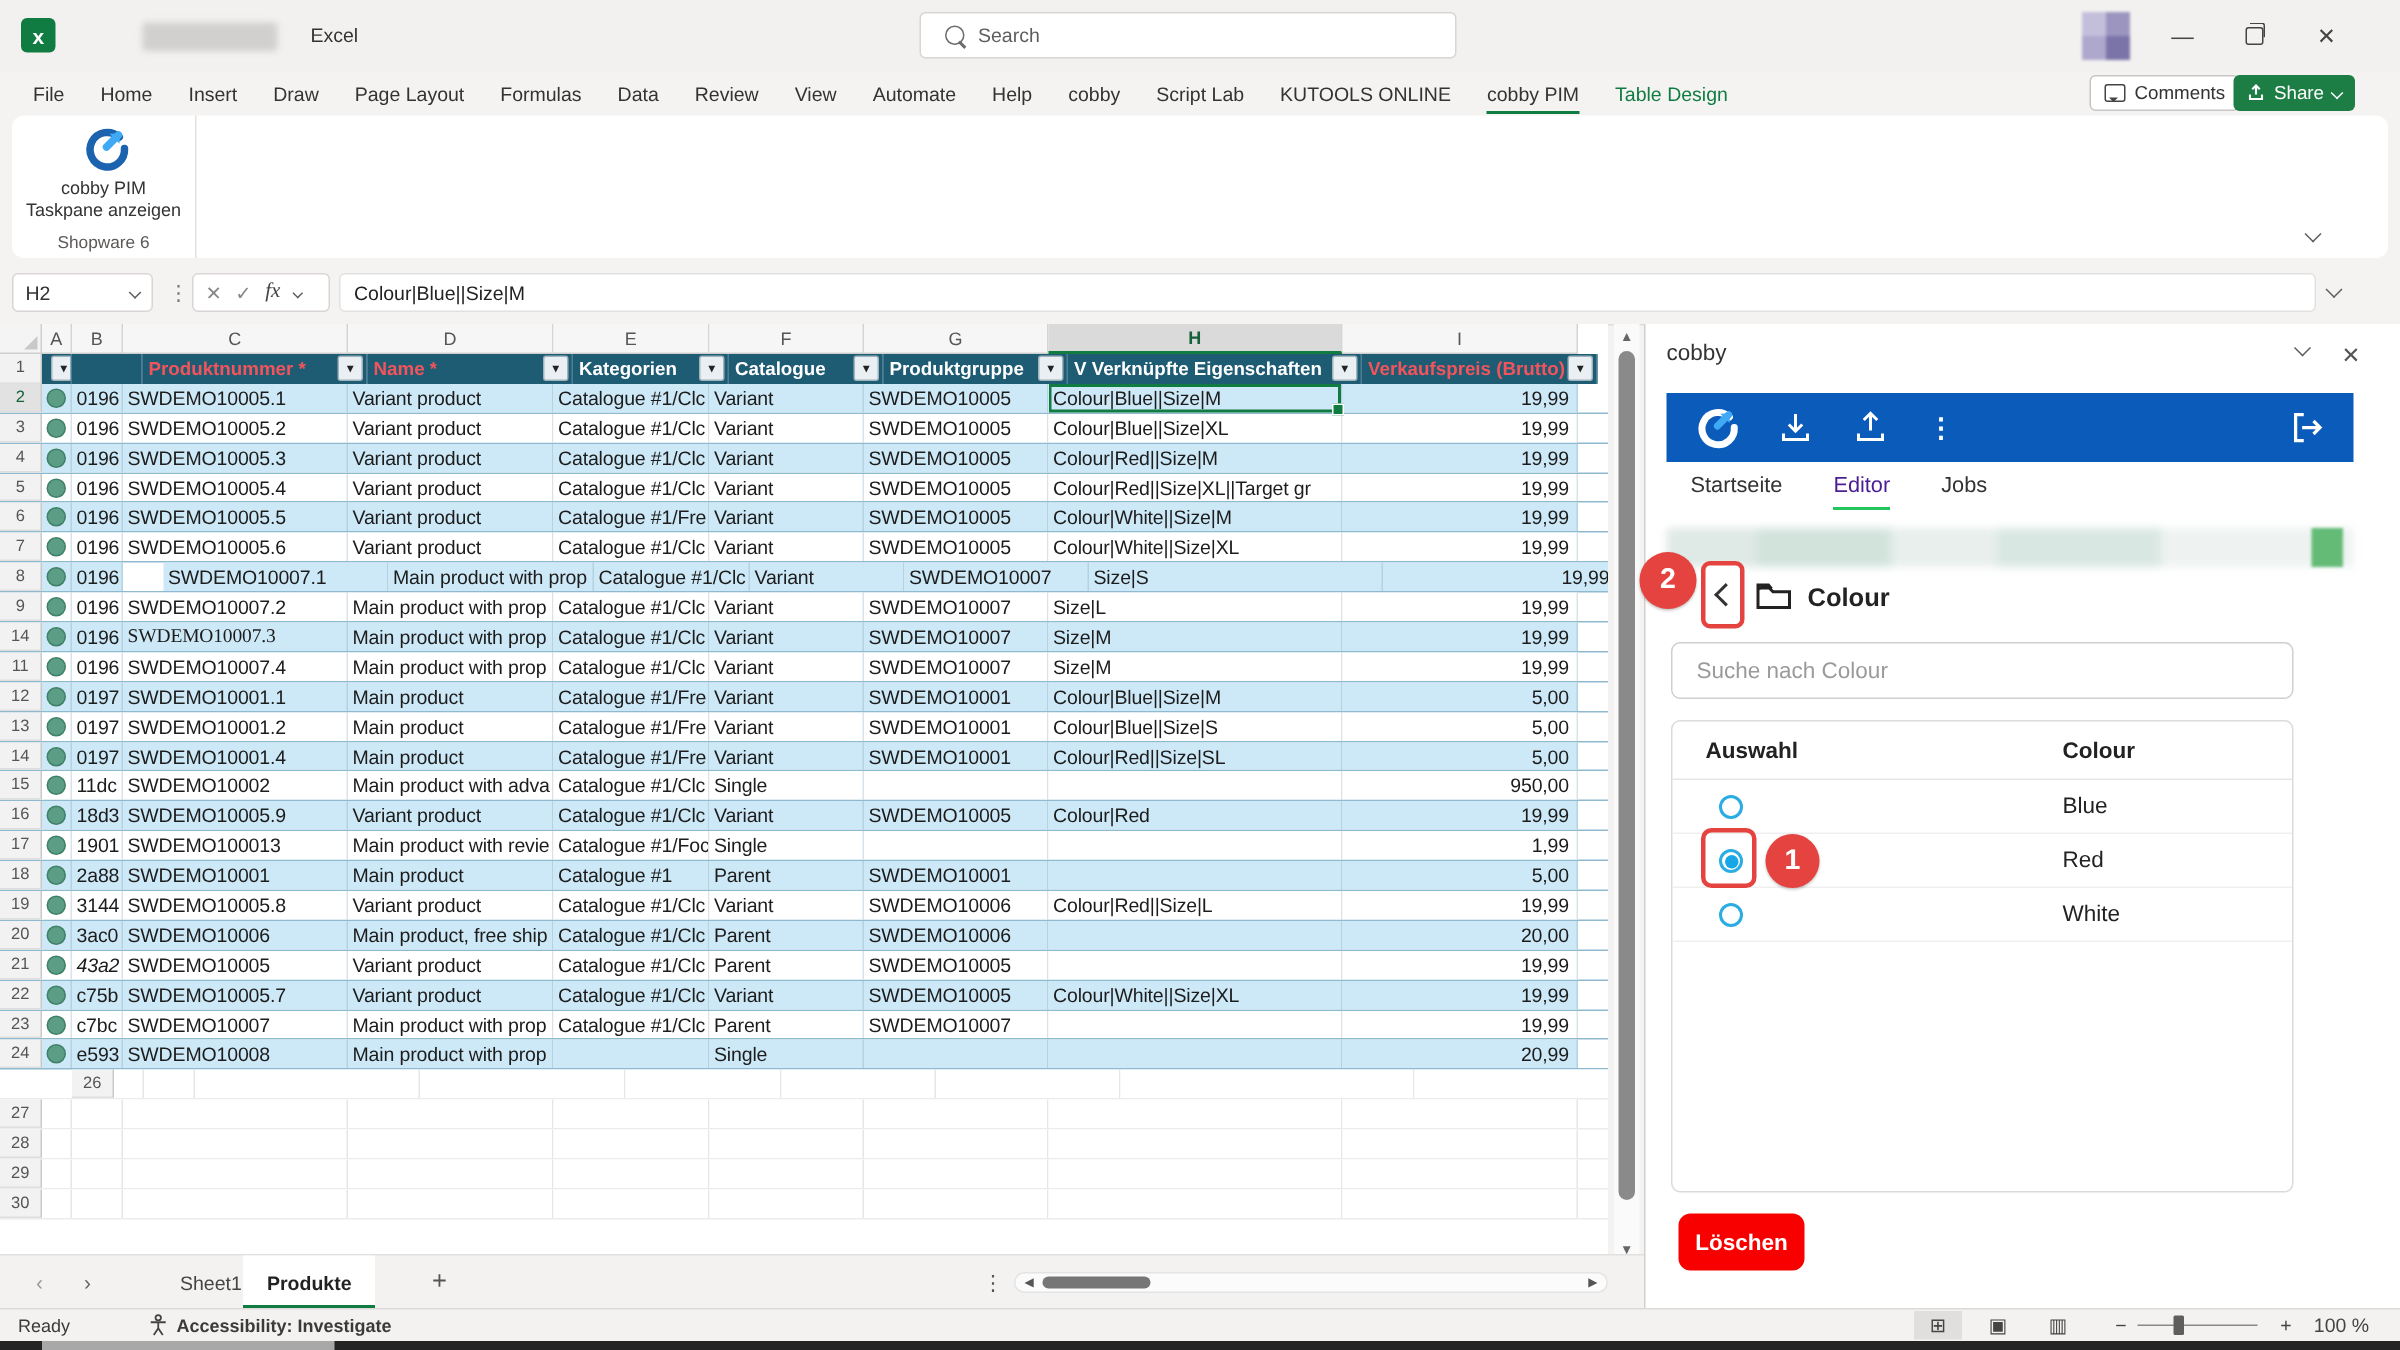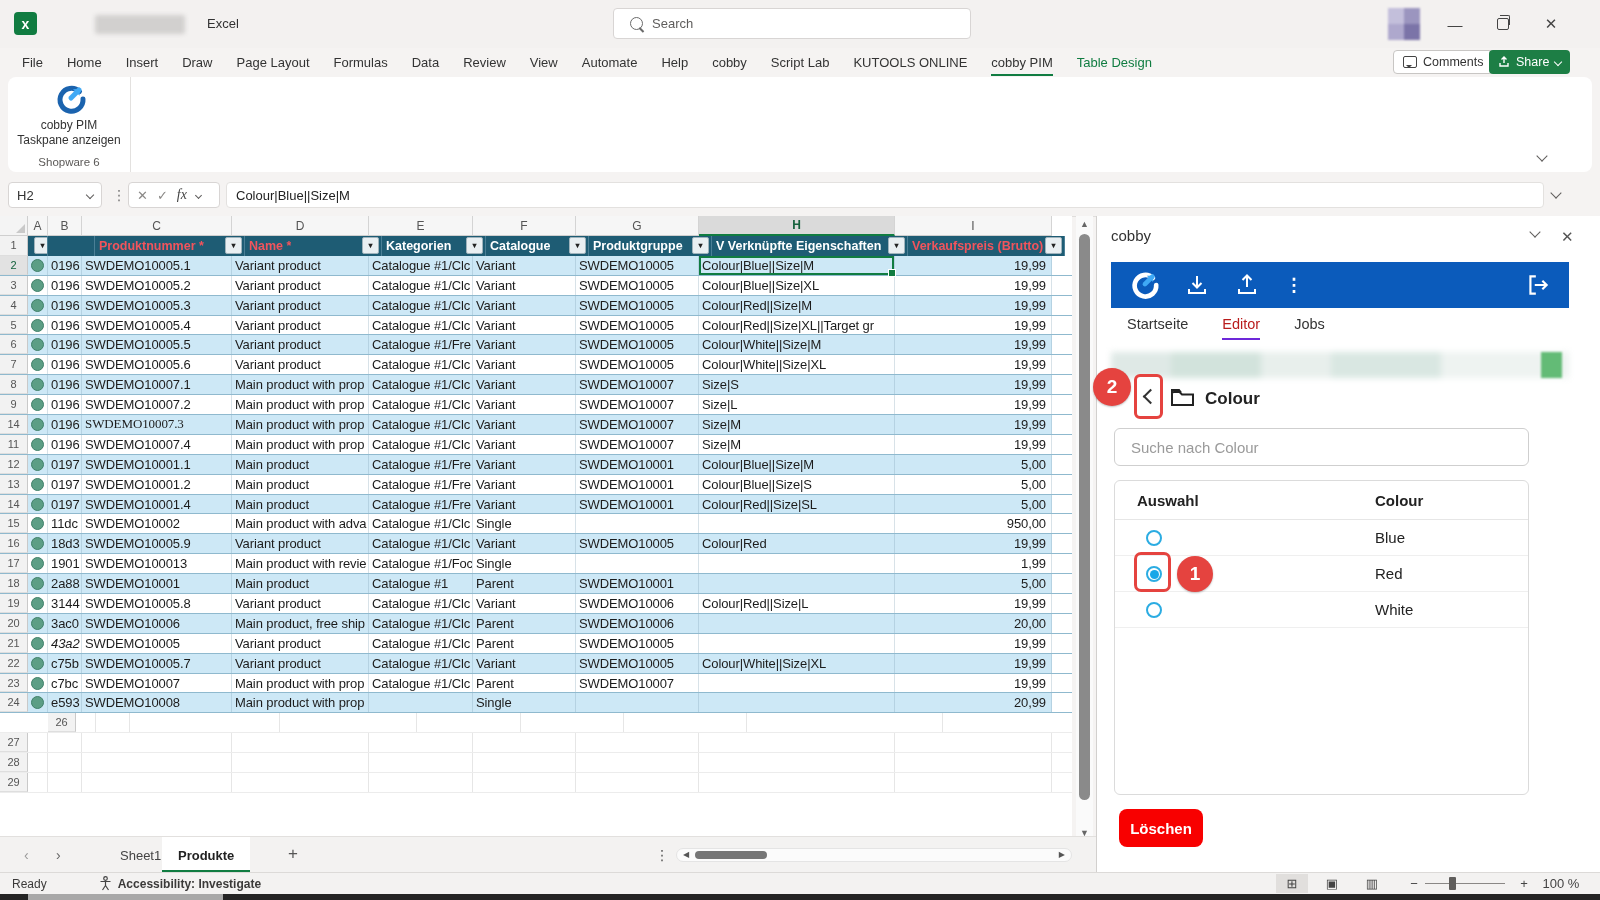--- a/index.html
+++ b/index.html
@@ -104,21 +104,21 @@
   .bseg{position:absolute;left:28px;top:894px;width:195px;height:6px;background:#a8a8a8;}
   
   .panel{position:absolute;left:1096px;top:216px;width:504px;height:656px;background:#fff;border-left:1px solid #d2d0ce;box-sizing:border-box;}
   .ptitle{position:absolute;left:14px;top:11px;font-size:15px;color:#333;}
   .pclose{position:absolute;top:12px;font-size:15px;color:#555;}
   .pblue{position:absolute;left:14px;top:46px;width:458px;height:46px;background:#0B5BBB;display:flex;align-items:center;gap:26px;padding-left:18px;box-sizing:border-box;}
   .pblue svg{display:block;}
   .plogout{position:absolute;right:18px;top:10px;}
   .ptabs{position:absolute;left:30px;top:100px;display:flex;gap:34px;font-size:14.5px;color:#333;}
   .ptab{padding-bottom:6px;}
-  .ptab.active{color:#b91c1c;border-bottom:2px solid #6d28d9;}
+  .ptab.active{color:#4c1d95;border-bottom:2px solid #22c55e;}
   .pblur{position:absolute;left:14px;top:136px;width:458px;height:26px;overflow:hidden;filter:blur(3px);display:flex;}
   .pblur div{height:100%;}
   .pgreen{position:absolute;left:444px;top:136px;width:21px;height:26px;background:#63BB76;}
   .backbox{position:absolute;left:37px;top:158px;width:29px;height:45px;border:3.5px solid #E5433F;border-radius:6px;background:#fff;
            display:flex;align-items:center;justify-content:center;box-sizing:border-box;}
   .backbox .chev{width:9px;height:9px;border-color:#333;border-width:2px;margin-left:3px;}
   .crumbfolder{position:absolute;left:73px;top:170px;}
   .crumbtxt{position:absolute;left:108px;top:173px;font-size:17px;font-weight:bold;color:#222;}
   .psearch{position:absolute;left:17px;top:212px;width:415px;height:38px;border:1px solid #cfcfcf;border-radius:6px;display:flex;align-items:center;
            padding-left:16px;box-sizing:border-box;font-size:15px;color:#9a9a9a;}
@@ -357,21 +357,21 @@
         <div class="c" style="flex: 0 0 123px; width: 123px;">SWDEMO10005</div>
         <div class="c" style="flex: 0 0 196px; width: 196px;">Colour|White||Size|XL</div>
         <div class="c num" style="flex: 0 0 157px; width: 157px;">19,99</div>
       </div>
       <div class="gr data b" style="height: 19.9px;">
         <div class="rn">8</div>
         <div class="c" style="flex: 0 0 20px; width: 20px;">
           <span class="dot"></span>
         </div>
         <div class="c" style="flex: 0 0 34px; width: 34px;">0196</div>
-        <div class="c" style="flex: 0 0 150px; width: 150px;">SWDEMO10007.1</div>
+        <div class="c" style="flex: 0 0 150px; width: 150px; margin-left: 27px;">SWDEMO10007.1</div>
         <div class="c" style="flex: 0 0 137px; width: 137px;">Main product with prop</div>
         <div class="c" style="flex: 0 0 104px; width: 104px;">Catalogue #1/Clc</div>
         <div class="c" style="flex: 0 0 103px; width: 103px;">Variant</div>
         <div class="c" style="flex: 0 0 123px; width: 123px;">SWDEMO10007</div>
         <div class="c" style="flex: 0 0 196px; width: 196px;">Size|S</div>
         <div class="c num" style="flex: 0 0 157px; width: 157px;">19,99</div>
       </div>
       <div class="gr data w" style="height: 19.9px;">
         <div class="rn">9</div>
         <div class="c" style="flex: 0 0 20px; width: 20px;">
@@ -627,20 +627,32 @@
         <div class="c" style="flex: 0 0 150px; width: 150px;"></div>
         <div class="c" style="flex: 0 0 137px; width: 137px;"></div>
         <div class="c" style="flex: 0 0 104px; width: 104px;"></div>
         <div class="c" style="flex: 0 0 103px; width: 103px;"></div>
         <div class="c" style="flex: 0 0 123px; width: 123px;"></div>
         <div class="c" style="flex: 0 0 196px; width: 196px;"></div>
         <div class="c" style="flex: 0 0 157px; width: 157px;"></div>
       </div>
       <div class="gr empty" style="height: 19.9px;">
         <div class="rn">29</div>
+        <div class="c" style="flex: 0 0 20px; width: 20px;"></div>
+        <div class="c" style="flex: 0 0 34px; width: 34px;"></div>
+        <div class="c" style="flex: 0 0 150px; width: 150px;"></div>
+        <div class="c" style="flex: 0 0 137px; width: 137px;"></div>
+        <div class="c" style="flex: 0 0 104px; width: 104px;"></div>
+        <div class="c" style="flex: 0 0 103px; width: 103px;"></div>
+        <div class="c" style="flex: 0 0 123px; width: 123px;"></div>
+        <div class="c" style="flex: 0 0 196px; width: 196px;"></div>
+        <div class="c" style="flex: 0 0 157px; width: 157px;"></div>
+      </div>
+      <div class="gr empty" style="height: 19.9px;">
+        <div class="rn">30</div>
         <div class="c" style="flex: 0 0 20px; width: 20px;"></div>
         <div class="c" style="flex: 0 0 34px; width: 34px;"></div>
         <div class="c" style="flex: 0 0 150px; width: 150px;"></div>
         <div class="c" style="flex: 0 0 137px; width: 137px;"></div>
         <div class="c" style="flex: 0 0 104px; width: 104px;"></div>
         <div class="c" style="flex: 0 0 103px; width: 103px;"></div>
         <div class="c" style="flex: 0 0 123px; width: 123px;"></div>
         <div class="c" style="flex: 0 0 196px; width: 196px;"></div>
         <div class="c" style="flex: 0 0 157px; width: 157px;"></div>
       </div>

